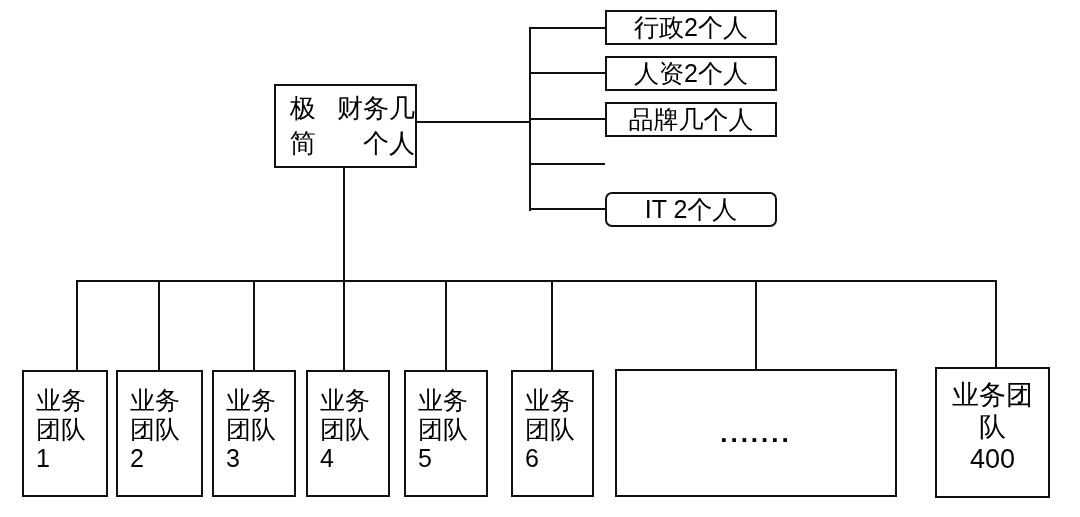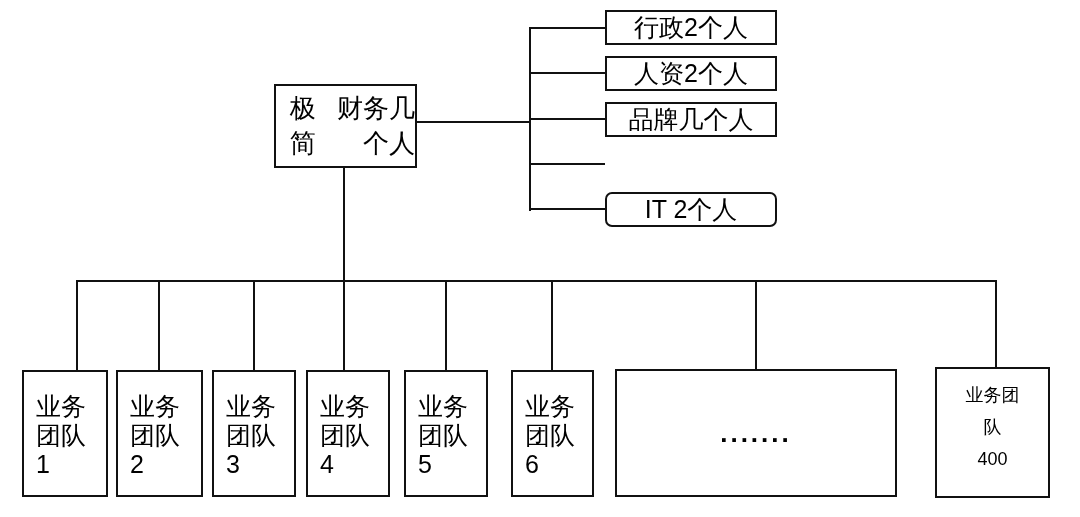--- a/index.html
+++ b/index.html
@@ -42,38 +42,38 @@
   .d1 { top: 10px; }
   .d2 { top: 56px; }
   .d3 { top: 102px; }
   .d4 { top: 147px; }
   .d5 { top: 192px; border-radius: 7px; }
 
   
   .team {
     top: 370px; height: 127px;
     font-size: 25px; line-height: 29px;
-    padding: 20px 0 0 12px;
+    padding: 14px 0 0 12px;
   }
   .t1 { left: 22px;  width: 86px; }
   .t2 { left: 116px; width: 87px; }
   .t3 { left: 212px; width: 84px; }
   .t4 { left: 306px; width: 84px; }
   .t5 { left: 404px; width: 84px; }
   .t6 { left: 511px; width: 83px; }
 
   .ellipsis {
     left: 615px; top: 369px; width: 282px; height: 128px;
     display: flex; align-items: center; justify-content: center;
     font-size: 26px; letter-spacing: 3px; font-weight: bold;
   }
 
   .t200 {
     left: 935px; top: 367px; width: 115px; height: 131px;
-    text-align: center; font-size: 18px; line-height: 32px;
+    text-align: center; font-size: 27px; line-height: 32px;
     padding-top: 10px;
   }
 
   
   .l-root-right   { left: 416px; top: 121px; width: 115px; height: 2px; }
   .l-spine        { left: 529px; top: 27px;  width: 2px;   height: 184px; }
   .l-stub-1       { left: 529px; top: 27px;  width: 76px;  height: 2px; }
   .l-stub-2       { left: 529px; top: 72px;  width: 76px;  height: 2px; }
   .l-stub-3       { left: 529px; top: 118px; width: 76px;  height: 2px; }
   .l-stub-4       { left: 529px; top: 163px; width: 76px;  height: 2px; }

